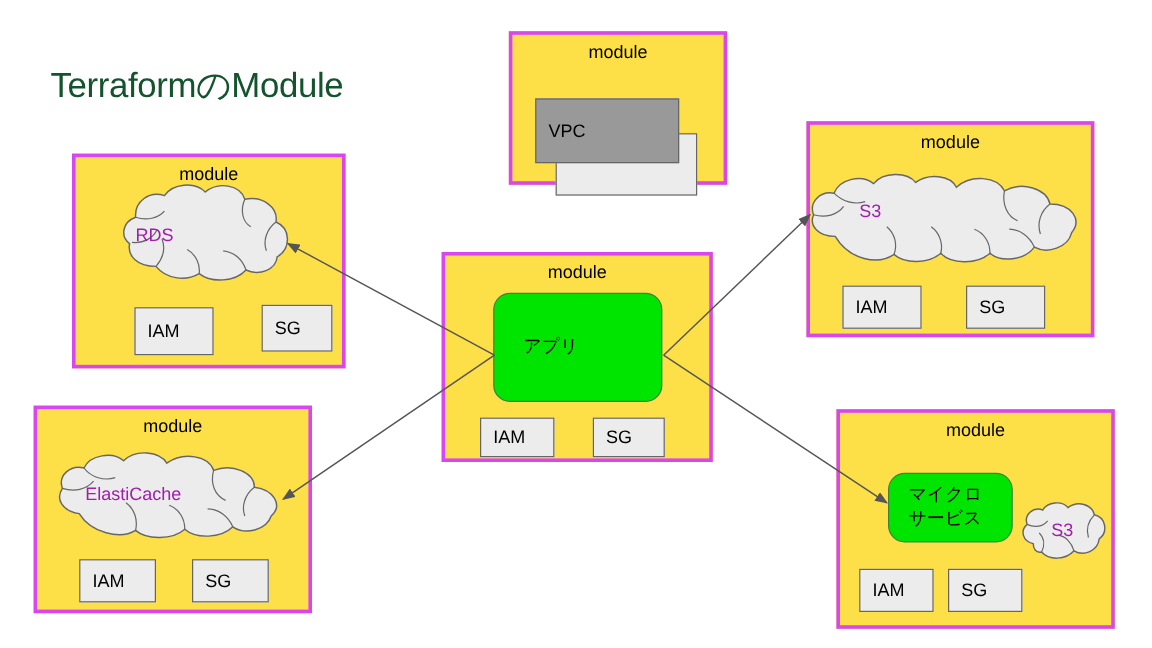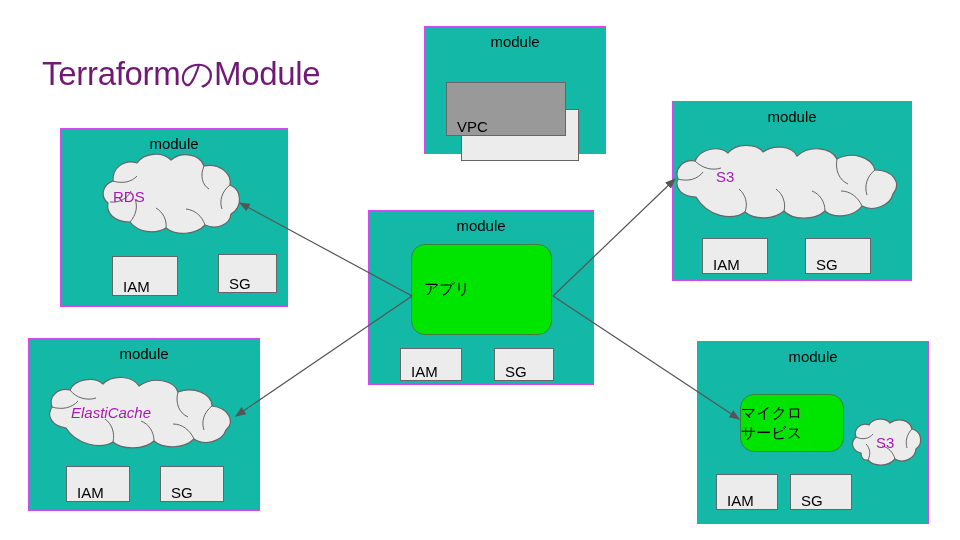--- a/index.html
+++ b/index.html
@@ -20,47 +20,47 @@
     left: 0;
     top: 0;
     width: 960px;
     height: 540px;
     pointer-events: none;
   }
   .title {
     position: absolute;
     left: 42px;
     top: 52px;
-    font-size: 33px;
-    color: #701a75;
+    font-size: 29px;
+    color: #14532d;
     white-space: nowrap;
     letter-spacing: -0.3px;
   }
   .module {
     position: absolute;
-    background: #14b8a6;
-    border: 1px solid #d946ef;
+    background: #fde047;
+    border: 3px solid #d946ef;
     box-sizing: border-box;
   }
   .module-label {
     position: absolute;
     left: 0;
     right: 0;
     top: 6px;
     text-align: center;
     font-size: 15px;
     color: #000000;
   }
   .res-box {
     position: absolute;
     background: #ececec;
     border: 1px solid #666666;
     box-sizing: border-box;
     display: flex;
-    align-items: flex-end;
+    align-items: center;
     justify-content: flex-start;
     padding-left: 10px;
     font-size: 15px;
     color: #000000;
   }
   .green-box {
     position: absolute;
     background: #00e500;
     border: 1px solid #3f7f3f;
     border-radius: 14px;
@@ -125,21 +125,21 @@
   <div class="res-box" style="left:112px; top:256px; width:66px; height:40px;">
     <span>IAM</span>
   </div>
   <div class="res-box" style="left:218px; top:254px; width:59px; height:39px;">
     <span>SG</span>
   </div>
 
   <div class="module" style="left:368px; top:210px; width:226px; height:175px;">
     <div class="module-label">module</div>
   </div>
-  <div class="green-box" style="left:411px; top:244px; width:141px; height:91px; padding-left:12px;">
+  <div class="green-box" style="left:411px; top:244px; width:141px; height:91px; padding-left:24px;">
     <span>アプリ</span>
   </div>
   <div class="res-box" style="left:400px; top:348px; width:62px; height:33px;">
     <span>IAM</span>
   </div>
   <div class="res-box" style="left:494px; top:348px; width:60px; height:33px;">
     <span>SG</span>
   </div>
 
   <div class="module" style="left:672px; top:101px; width:240px; height:180px;">
@@ -180,32 +180,32 @@
                C54,74 30,68 20,52 Z" fill="#ececec" stroke="#666666" stroke-width="1.2"></path>
       <path d="M6,31 C16,34 26,32 32,25" fill="none" stroke="#666666" stroke-width="1"></path>
       <path d="M24,14 C30,22 41,25 50,22" fill="none" stroke="#666666" stroke-width="1"></path>
       <path d="M132,16 C129,27 133,37 142,41" fill="none" stroke="#666666" stroke-width="1"></path>
       <path d="M166,30 C158,36 155,46 158,54" fill="none" stroke="#666666" stroke-width="1"></path>
       <path d="M148,63 C144,54 136,48 127,48" fill="none" stroke="#666666" stroke-width="1"></path>
       <path d="M108,65 C108,56 103,48 95,45" fill="none" stroke="#666666" stroke-width="1"></path>
       <path d="M67,66 C69,57 66,48 59,43" fill="none" stroke="#666666" stroke-width="1"></path>
     </svg>
   </div>
-  <div class="cloud-label" style="left:71px; top:404px;font-style:italic;">ElastiCache</div>
+  <div class="cloud-label" style="left:71px; top:404px;">ElastiCache</div>
   <div class="res-box" style="left:66px; top:466px; width:64px; height:36px;">
     <span>IAM</span>
   </div>
   <div class="res-box" style="left:160px; top:466px; width:64px; height:36px;">
     <span>SG</span>
   </div>
 
   <div class="module" style="left:697px; top:341px; width:232px; height:183px;">
     <div class="module-label">module</div>
   </div>
-  <div class="green-box" style="left:740px; top:394px; width:104px; height:58px; padding-left:0; align-items:center;">
+  <div class="green-box" style="left:740px; top:394px; width:104px; height:58px; padding-left:16px; align-items:center;">
     <span>マイクロ
 サービス</span>
   </div>
   <div class="cloud-wrap" style="left:850px; top:418px; width:72px; height:50px;">
     <svg viewBox="0 0 72 50" preserveAspectRatio="none" aria-hidden="true">
       <path d="M11,35 C2,33 0,24 6,19 C3,11 11,4 19,7 C23,0 35,-1 40,5 C48,-1 60,2 62,11
                C71,13 74,25 66,31 C65,41 53,46 45,41 C38,49 24,49 18,42 C13,43 11,39 11,35 Z" fill="#ececec" stroke="#666666" stroke-width="1.2"></path>
       <path d="M6,19 C12,22 19,21 23,16" fill="none" stroke="#666666" stroke-width="1"></path>
       <path d="M62,11 C57,16 55,23 57,30" fill="none" stroke="#666666" stroke-width="1"></path>
       <path d="M45,41 C43,34 38,29 32,28" fill="none" stroke="#666666" stroke-width="1"></path>

